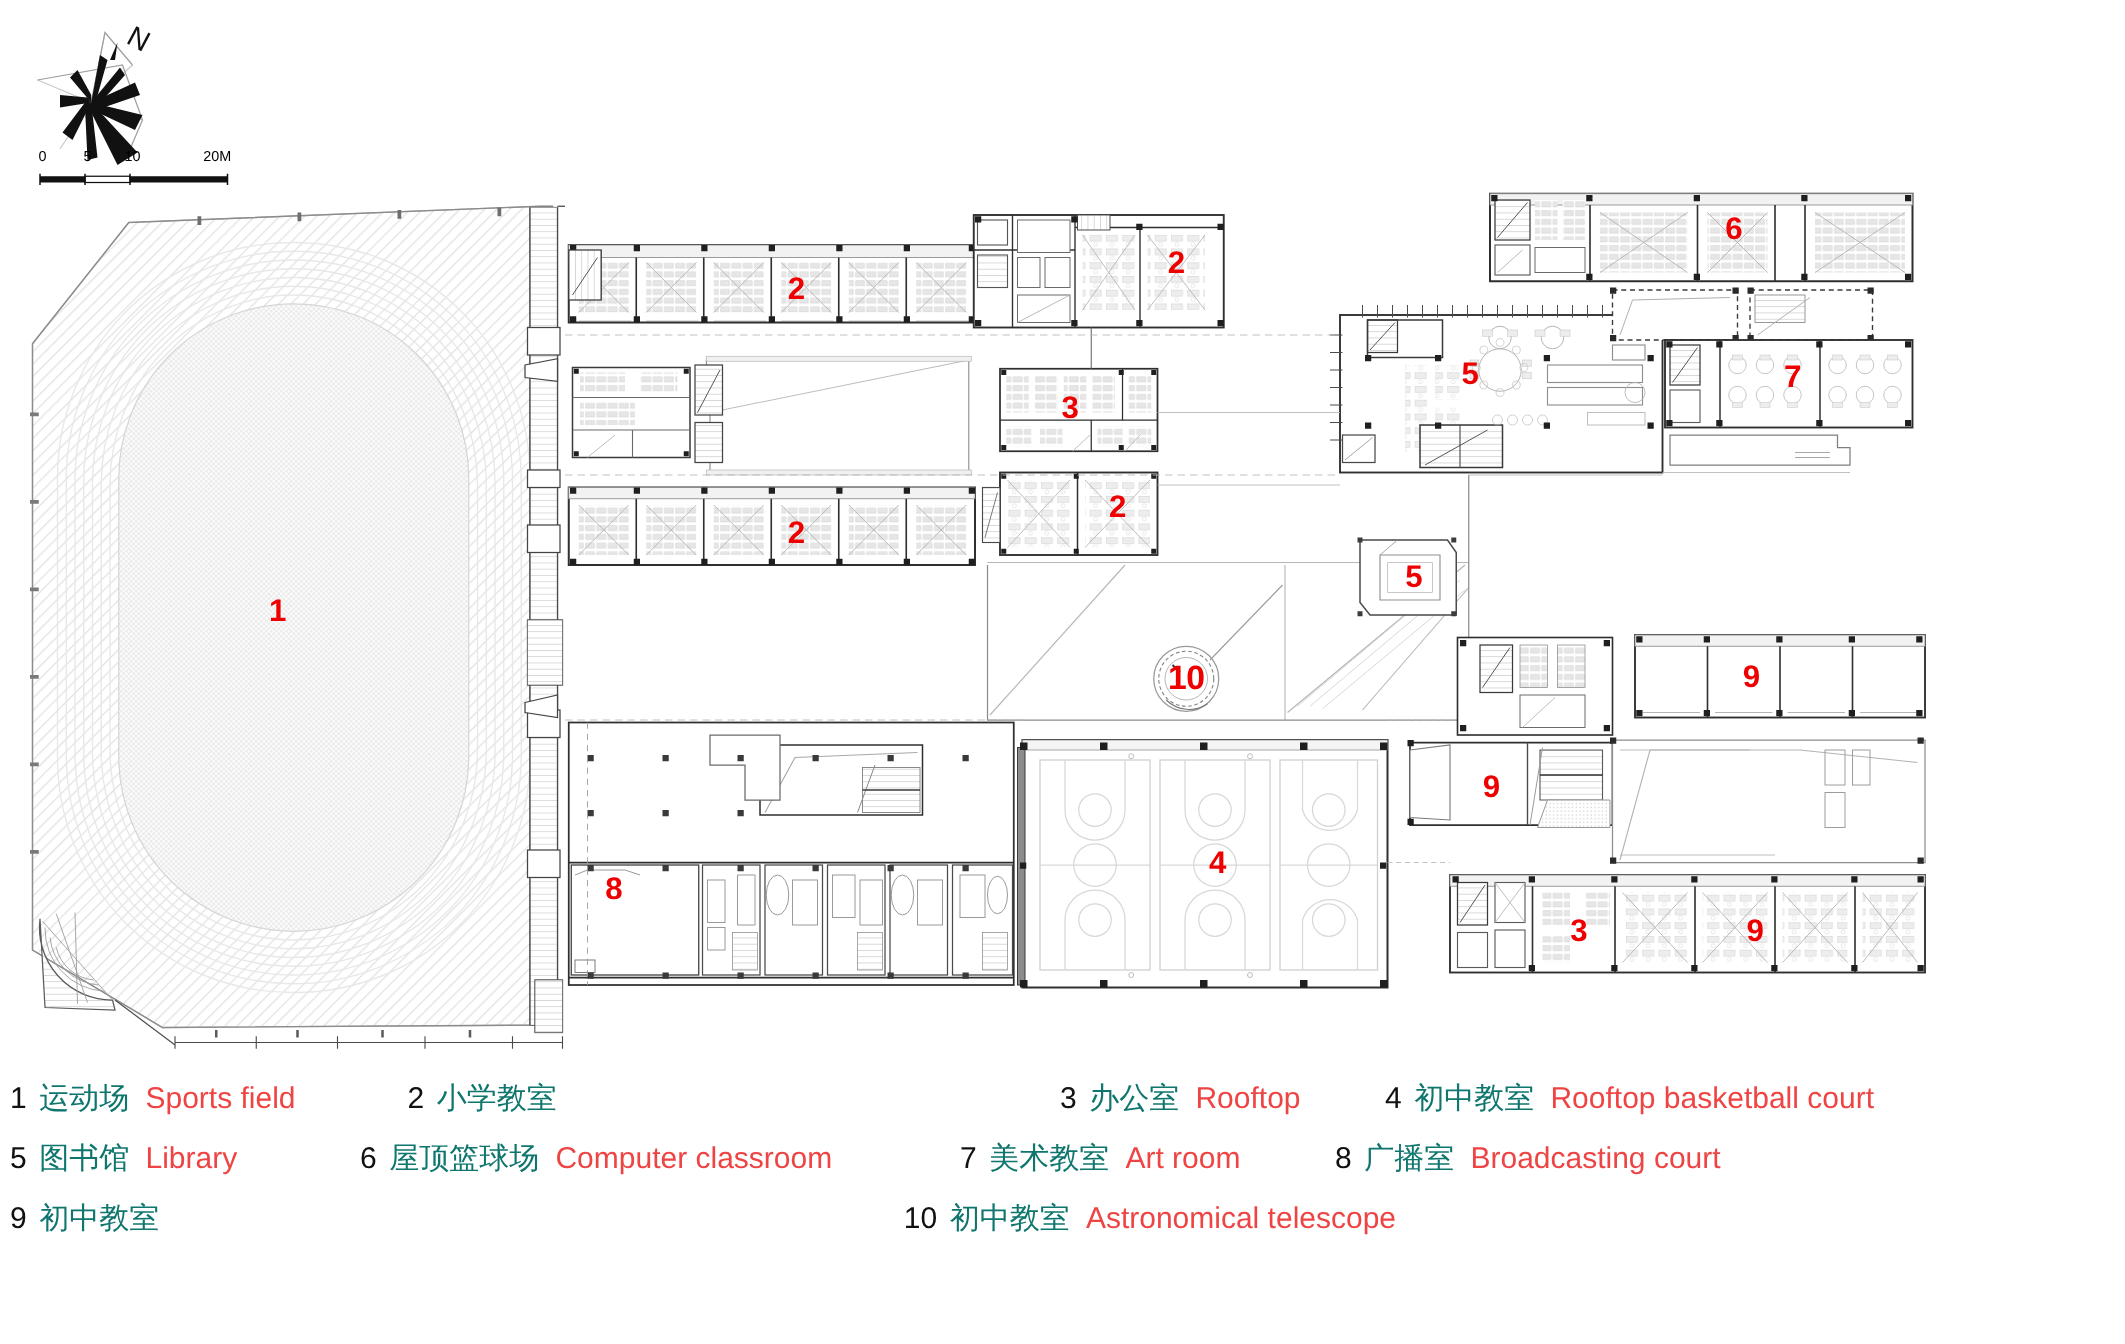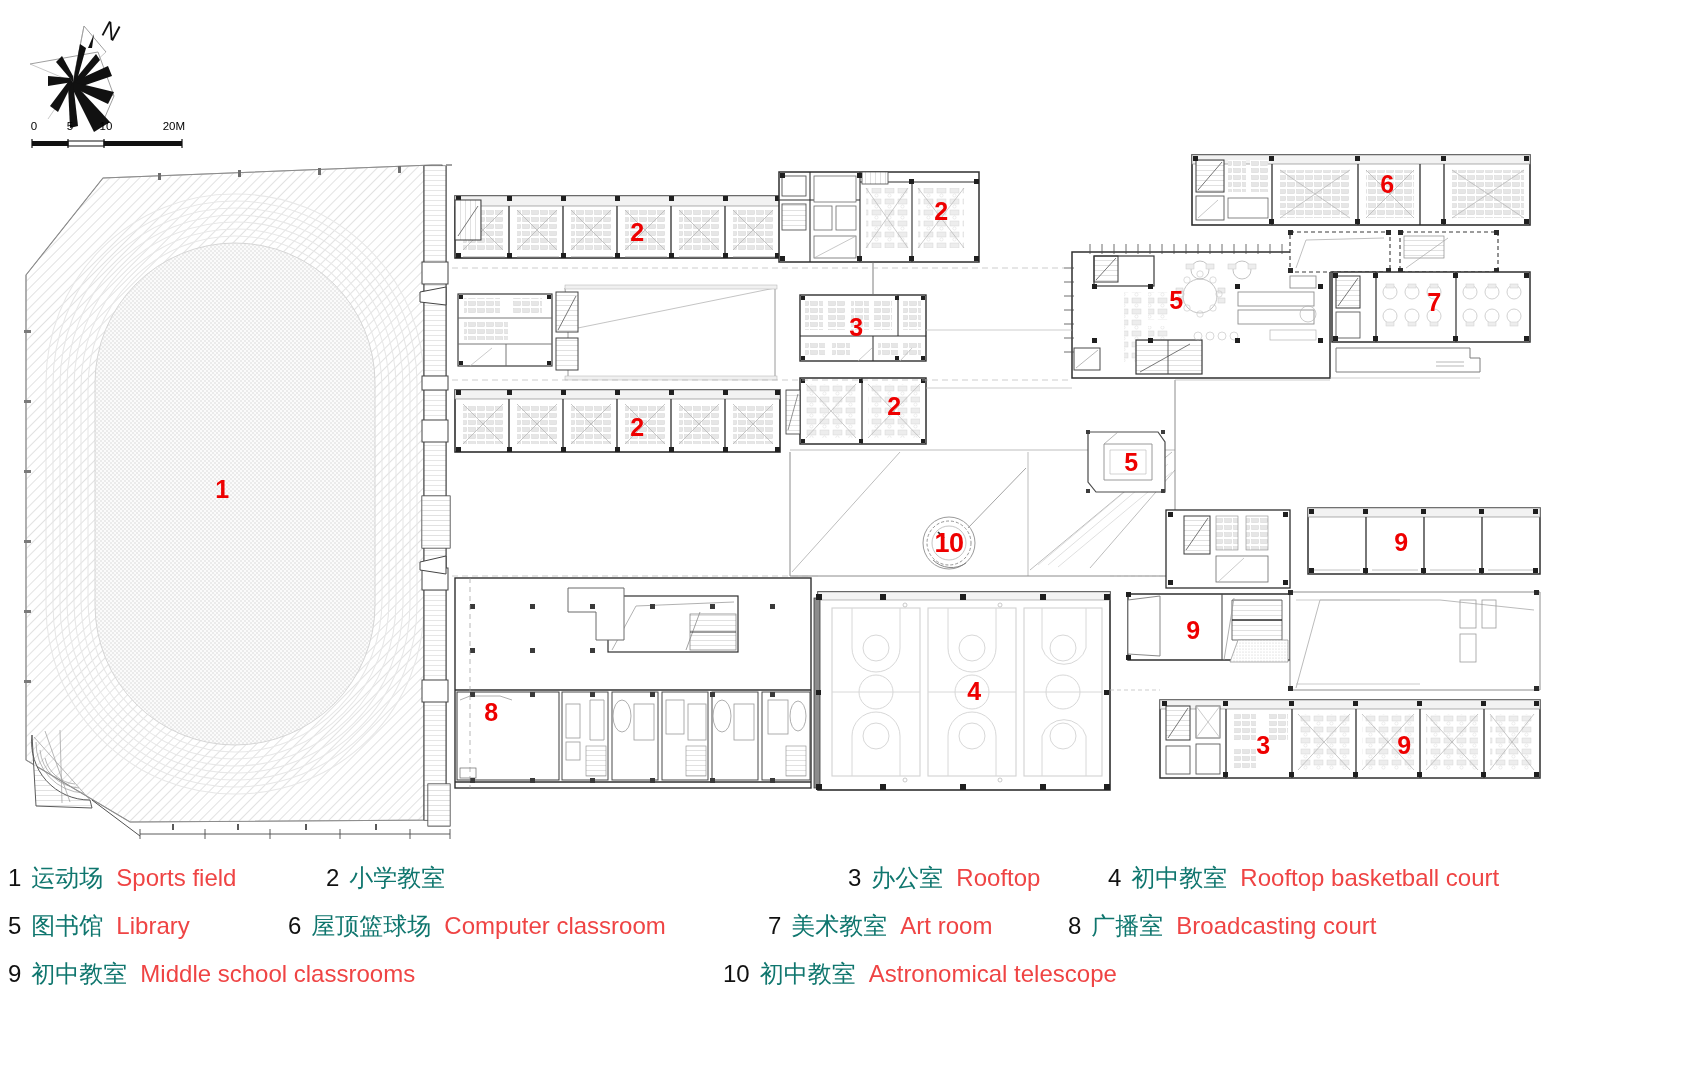--- a/index.html
+++ b/index.html
@@ -1108,21 +1108,20 @@
         <div class="legend-item" style="position: absolute; left: 1060px; top: 0px;">
           <span class="legend-num">8</span>
           <span class="legend-cn">广播室</span>
           <span class="legend-en">Broadcasting court</span>
         </div>
       </div>
       <div class="legend-row" style="position: relative;">
         <div class="legend-item" style="position: absolute; left: 0px; top: 0px;">
           <span class="legend-num">9</span>
           <span class="legend-cn">初中教室</span>
-          <span class="legend-en">Middle school classrooms</span>
         </div>
         <div class="legend-item" style="position: absolute; left: 715px; top: 0px;">
           <span class="legend-num">10</span>
           <span class="legend-cn">初中教室</span>
           <span class="legend-en">Astronomical telescope</span>
         </div>
       </div>
     </div>
 
 </div>

